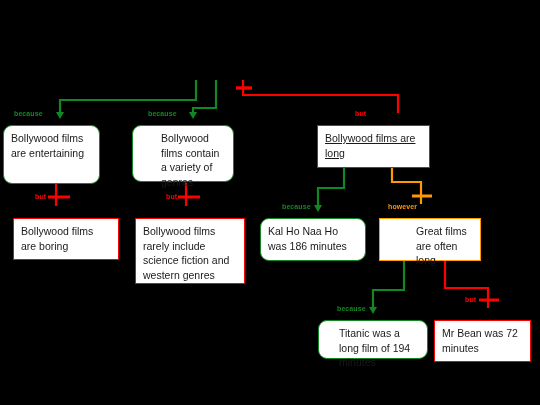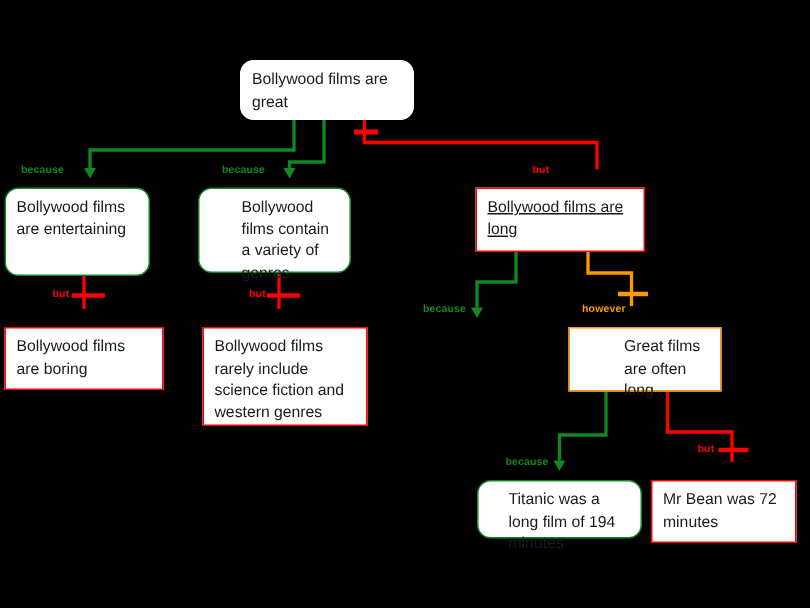--- a/index.html
+++ b/index.html
@@ -90,32 +90,32 @@
       <path d="M404,261 L404,290 L373,290 L373,307" fill="none" stroke="#118822" stroke-width="2.2"></path>
       <path d="M369,307 L377,307 L373,314 Z" fill="#118822"></path>
     </g>
 
     <g>
       <path d="M445,261 L445,288 L488,288 L488,308" fill="none" stroke="#ff0000" stroke-width="2.2"></path>
       <path d="M479,300 L499,300" stroke="#ff0000" stroke-width="3" fill="none"></path>
     </g>
   </svg>
 
-  <div class="node root" style="left:160px;top:40px;width:116px;height:40px;">Bollywood films are great</div>
 
   <div class="node support" style="left:3px;top:125px;width:97px;height:59px;">Bollywood films are entertaining</div>
 
   <div class="node support" style="left:132px;top:125px;width:102px;height:57px;padding-left:28px;">Bollywood films contain a variety of genres</div>
 
   <div class="node object" style="left:317px;top:125px;width:113px;height:43px;text-decoration:underline;">Bollywood films are long</div>
 
-  <div class="node object" style="left:3px;top:218px;width:106px;height:42px;">Bollywood films are boring</div>
+  <div class="node object" style="left:13px;top:218px;width:106px;height:42px;">Bollywood films are boring</div>
 
   <div class="node object" style="left:135px;top:218px;width:110px;height:66px;">Bollywood films rarely include science fiction and western genres</div>
 
+  <div class="node support" style="left:260px;top:218px;width:106px;height:43px;">Kal Ho Naa Ho was 186 minutes</div>
 
   <div class="node however" style="left:379px;top:218px;width:102px;height:43px;">Great films are often long</div>
 
   <div class="node support" style="left:318px;top:320px;width:110px;height:39px;padding-left:20px;">Titanic was a long film of 194 minutes</div>
 
   <div class="node object" style="left:434px;top:320px;width:97px;height:42px;">Mr Bean was 72 minutes</div>
 
   <div class="lbl because" style="left:14px;top:110px;">because</div>
 
   <div class="lbl because" style="left:148px;top:110px;">because</div>

